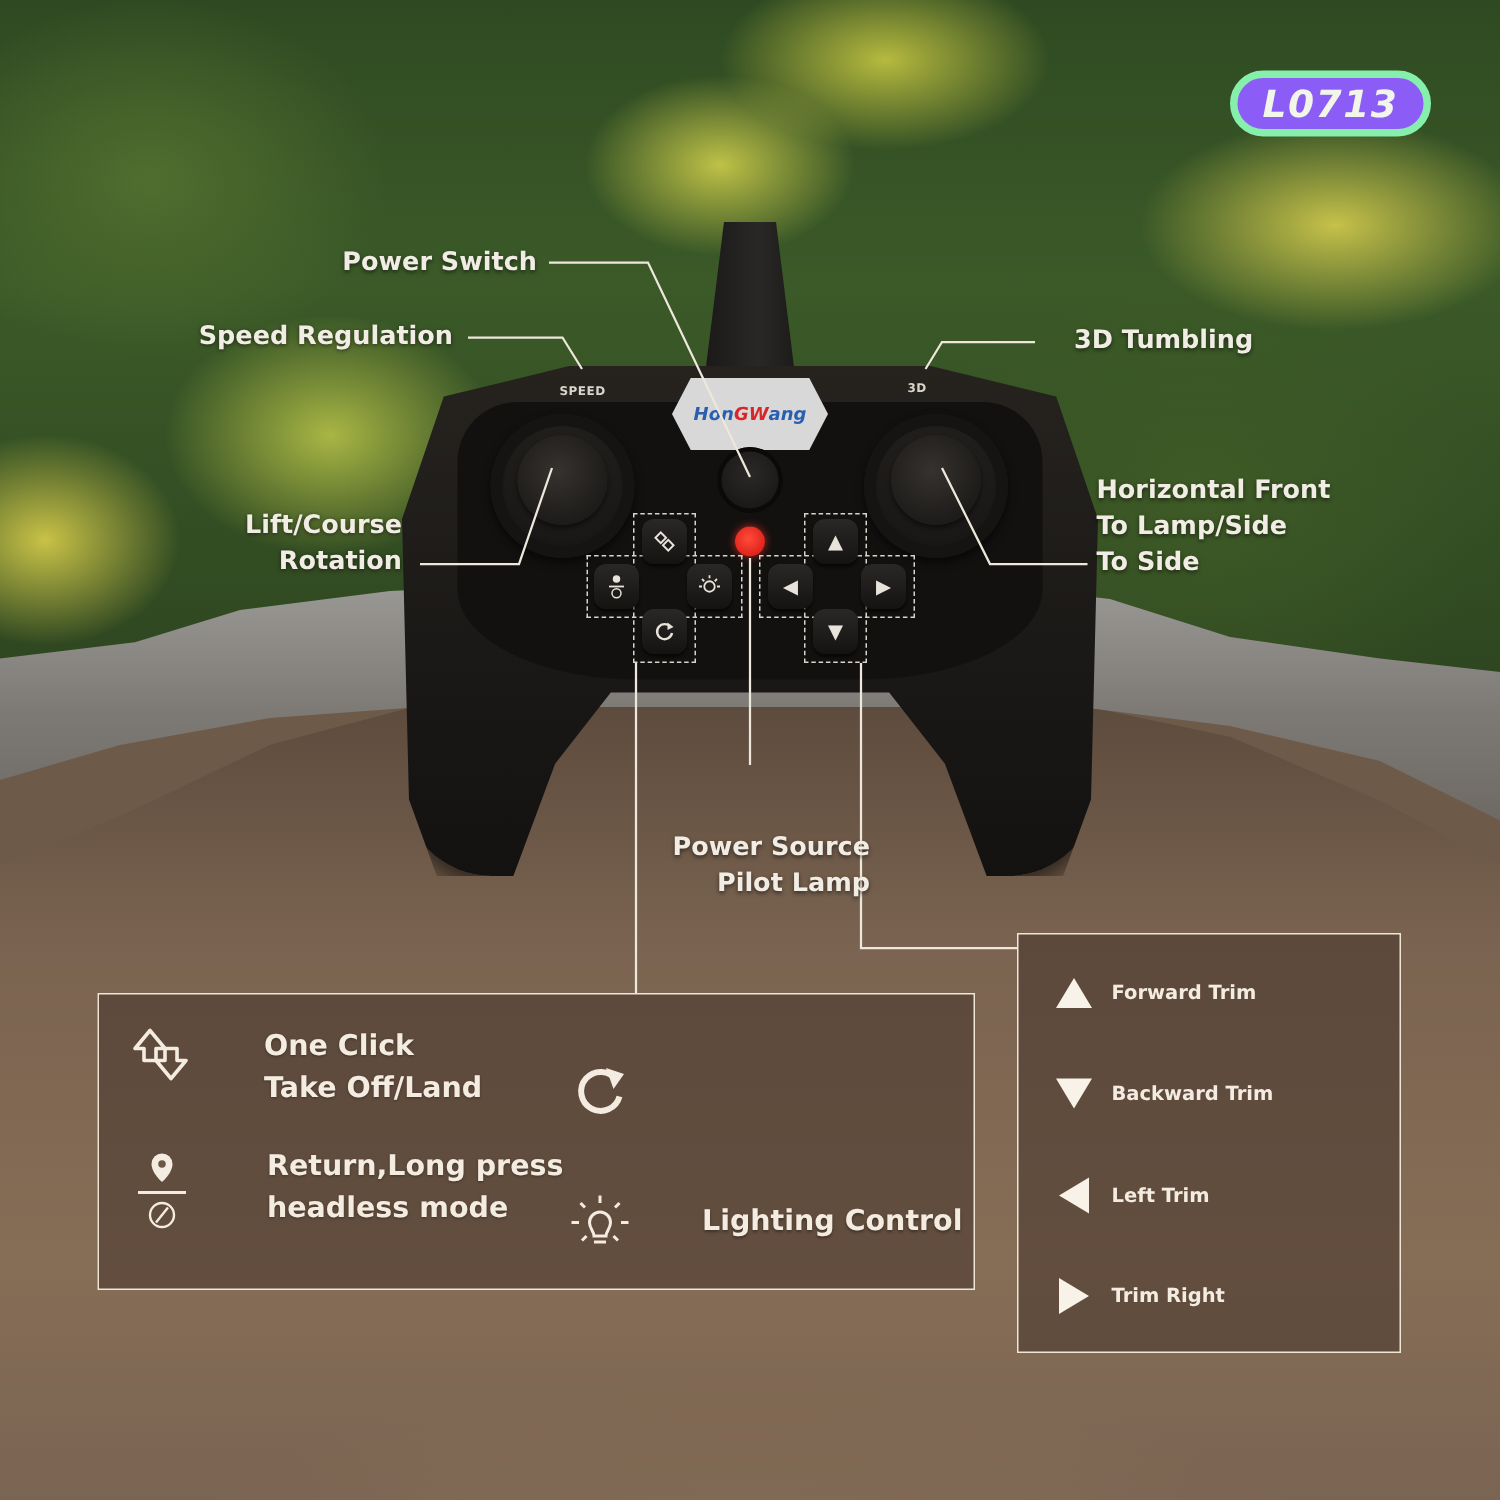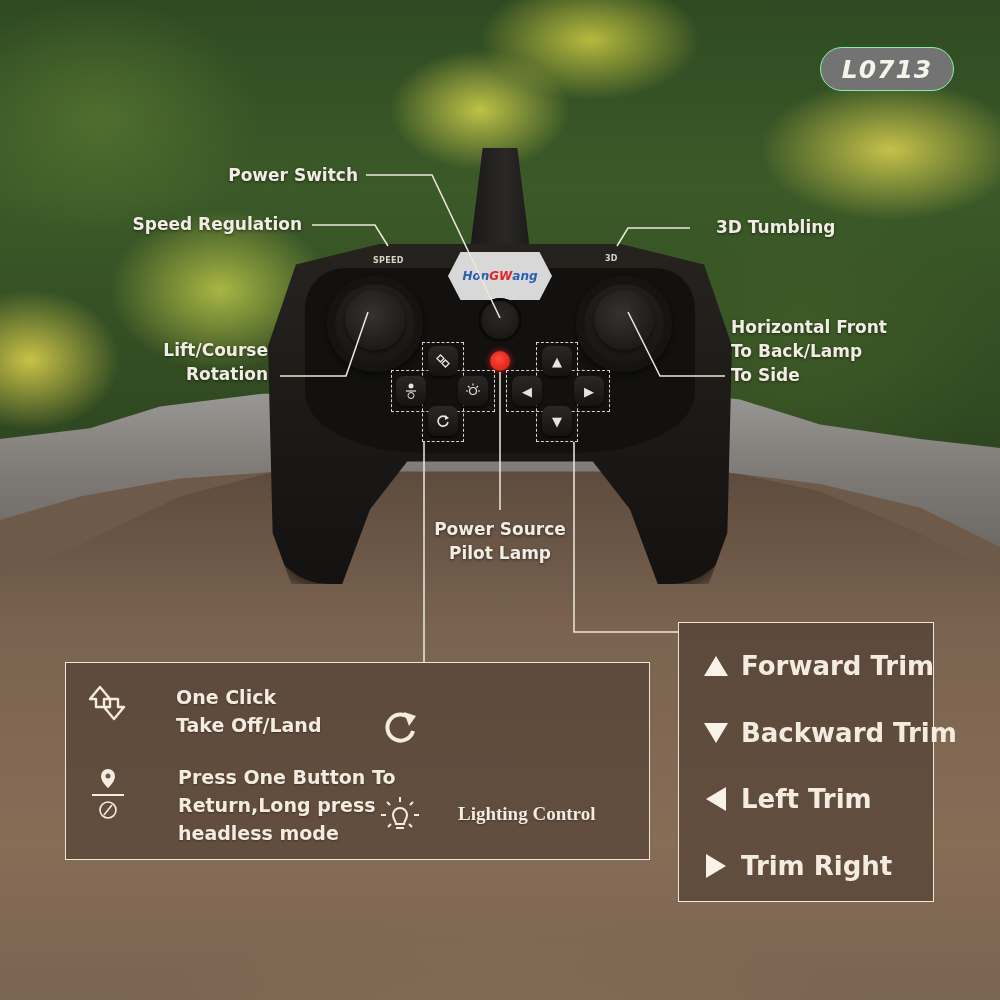--- a/index.html
+++ b/index.html
@@ -32,22 +32,22 @@
       position: absolute; left: 0; top: 470px; width: 1000px; height: 530px;
       background:
         radial-gradient(ellipse 500px 260px at 500px 700px, #8e7459 0%, rgba(120,95,70,0) 100%),
         linear-gradient(180deg, #5d4b3d 0%, #7a6350 30%, #866d56 70%, #7a6452 100%);
       clip-path: polygon(0 20%, 8% 14%, 18% 5%, 28% 0, 72% 0, 82% 4%, 92% 12%, 100% 20%, 100% 100%, 0 100%);
     }
 
     
     .code-badge {
       position: absolute; left: 820px; top: 47px; width: 134px; height: 44px;
-      border-radius: 22px; border: 1px solid #86efac;
-      background: #737373;
+      border-radius: 22px; border: 5px solid #86efac;
+      background: #8b5cf6;
       display: flex; align-items: center; justify-content: center;
       font-family: "DejaVu Sans", sans-serif; font-weight: bold; font-style: italic;
       font-size: 25px; color: #f2f6ea; letter-spacing: 1px;
     }
 
     
     .antenna {
       position: absolute; left: 469px; top: 148px; width: 62px; height: 110px;
       background: linear-gradient(90deg, #1a1918, #2a2826 60%, #1c1b19);
       clip-path: polygon(22% 0, 78% 0, 100% 100%, 0 100%);
@@ -107,41 +107,41 @@
       display: flex; align-items: center; justify-content: center;
       color: #e8e4dc; font-size: 13px; line-height: 1;
     }
 
     
     .callout {
       position: absolute; font-size: 17px; font-weight: bold; color: #f1ede4;
       text-shadow: 0 1px 3px rgba(0,0,0,0.55); line-height: 24px; white-space: nowrap;
     }
     .callout.right { text-align: right; }
-    .callout.center { text-align: center; }
+    .callout.center { text-align: right; margin-top: 36px; }
     svg.leaders { position: absolute; left: 0; top: 0; width: 1000px; height: 1000px; pointer-events: none; }
 
     
     .panel {
       position: absolute; border: 1.5px solid #efe6d6;
       background: rgba(70,52,44,0.55);
     }
     .panel-left { left: 65px; top: 662px; width: 585px; height: 198px; }
     .panel-right { left: 678px; top: 622px; width: 256px; height: 280px; }
     .legend-item { position: absolute; display: flex; align-items: flex-start; gap: 36px; }
     .legend-icon {
       width: 44px; height: 44px; display: flex; align-items: center; justify-content: center; flex: none;
     }
     .legend-text {
       font-size: 19px; font-weight: bold; color: #f4ece0; line-height: 28px; white-space: nowrap;
       text-shadow: 0 1px 2px rgba(0,0,0,0.35);
     }
     .trim-item { position: absolute; left: 22px; display: flex; align-items: center; }
     .trim-icon { width: 30px; display: flex; align-items: center; justify-content: center; }
-    .trim-text { font-size: 26px; font-weight: bold; color: #f4ece0; margin-left: 10px; white-space: nowrap; }
+    .trim-text { font-size: 13px; font-weight: bold; color: #f4ece0; margin-left: 10px; white-space: nowrap; }
   </style>
 </head>
 <body>
 
 <div class="bg-forest"></div>
 <div class="bg-ground"></div>
 <div class="bg-wall"></div>
 
 <div class="code-badge">L0713</div>
 
@@ -230,21 +230,21 @@
 
 <div class="callout right" style="left:200px; top:163px; width:158px;">Power Switch</div>
 <div class="callout right" style="left:110px; top:212px; width:192px;">Speed Regulation</div>
 <div class="callout" style="left:716px; top:215px;">3D Tumbling</div>
 <div class="callout right" style="left:120px; top:338px; width:148px;">
   <div>Lift/Course</div>
   <div>Rotation</div>
 </div>
 <div class="callout" style="left:731px; top:315px;">
   <div>Horizontal Front</div>
-  <div>To Back/Lamp</div>
+  <div>To Lamp/Side</div>
   <div>To Side</div>
 </div>
 <div class="callout center" style="left:420px; top:517px; width:160px;">
   <div>Power Source</div>
   <div>Pilot Lamp</div>
 </div>
 
 <div class="panel panel-left">
   <div class="legend-item" style="left:20px; top:18px;">
     <div class="legend-icon">
@@ -264,21 +264,20 @@
     <div class="legend-icon" style="height:60px;">
       <svg width="44" height="60" viewBox="0 0 44 60">
           <path d="M22 4 a7 7 0 0 1 7 7 c0 6 -7 12 -7 12 s-7 -6 -7 -12 a7 7 0 0 1 7 -7z" fill="#f4ece0"></path>
           <circle cx="22" cy="11" r="2.5" fill="#6c5648"></circle>
           <line x1="6" y1="30" x2="38" y2="30" stroke="#f4ece0" stroke-width="2"></line>
           <circle cx="22" cy="45" r="8" fill="none" stroke="#f4ece0" stroke-width="1.6"></circle>
           <line x1="18" y1="50" x2="26" y2="40" stroke="#f4ece0" stroke-width="1.6"></line>
         </svg>
     </div>
     <div class="legend-text" style="margin-left:12px; margin-top:-2px;">
-      <div>Press One Button To</div>
       <div>Return,Long press</div>
       <div>headless mode</div>
     </div>
   </div>
   <div class="legend-item" style="left:312px; top:18px;">
     <div class="legend-icon" style="margin-top:24px;">
       <svg width="40" height="40" viewBox="0 0 40 40">
           <path d="M31 13 A13 13 0 1 0 33 24" fill="none" stroke="#f4ece0" stroke-width="4"></path>
           <polygon points="24,5 36,9 29,19" fill="#f4ece0"></polygon>
         </svg>
@@ -293,21 +292,21 @@
             <line x1="22" y1="4" x2="22" y2="9"></line>
             <line x1="3" y1="22" x2="8" y2="22"></line>
             <line x1="36" y1="22" x2="41" y2="22"></line>
             <line x1="9" y1="9" x2="12" y2="12"></line>
             <line x1="35" y1="9" x2="32" y2="12"></line>
             <line x1="10" y1="34" x2="13" y2="31"></line>
             <line x1="34" y1="34" x2="31" y2="31"></line>
           </g>
         </svg>
     </div>
-    <div class="legend-text" style="margin-top:7px;font-family:Liberation Serif, serif;">Lighting Control</div>
+    <div class="legend-text" style="margin-left:10px; margin-top:7px;">Lighting Control</div>
   </div>
 </div>
 
 <div class="panel panel-right">
   <div class="trim-item" style="top:28px;">
     <div class="trim-icon">
         <svg width="26" height="22" viewBox="0 0 26 22">
           <polygon points="13,1 25,21 1,21" fill="#f8f2e8"></polygon>
         </svg>
       </div>

